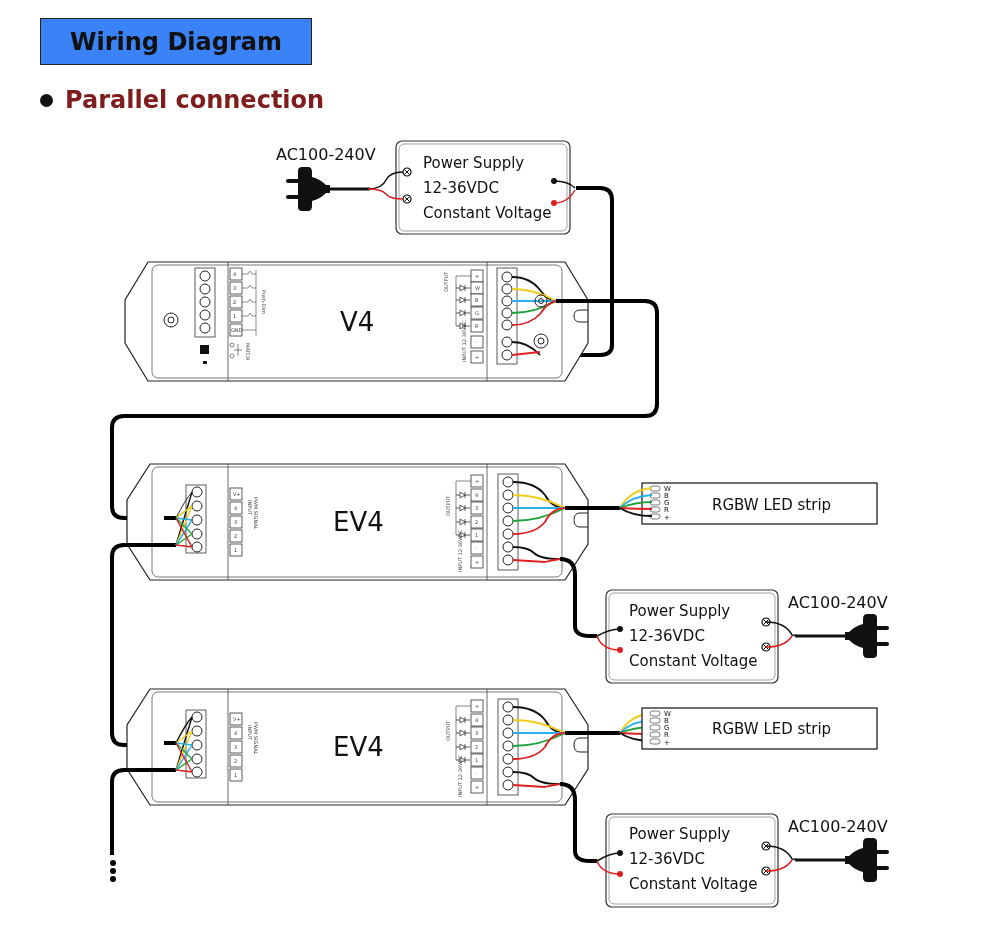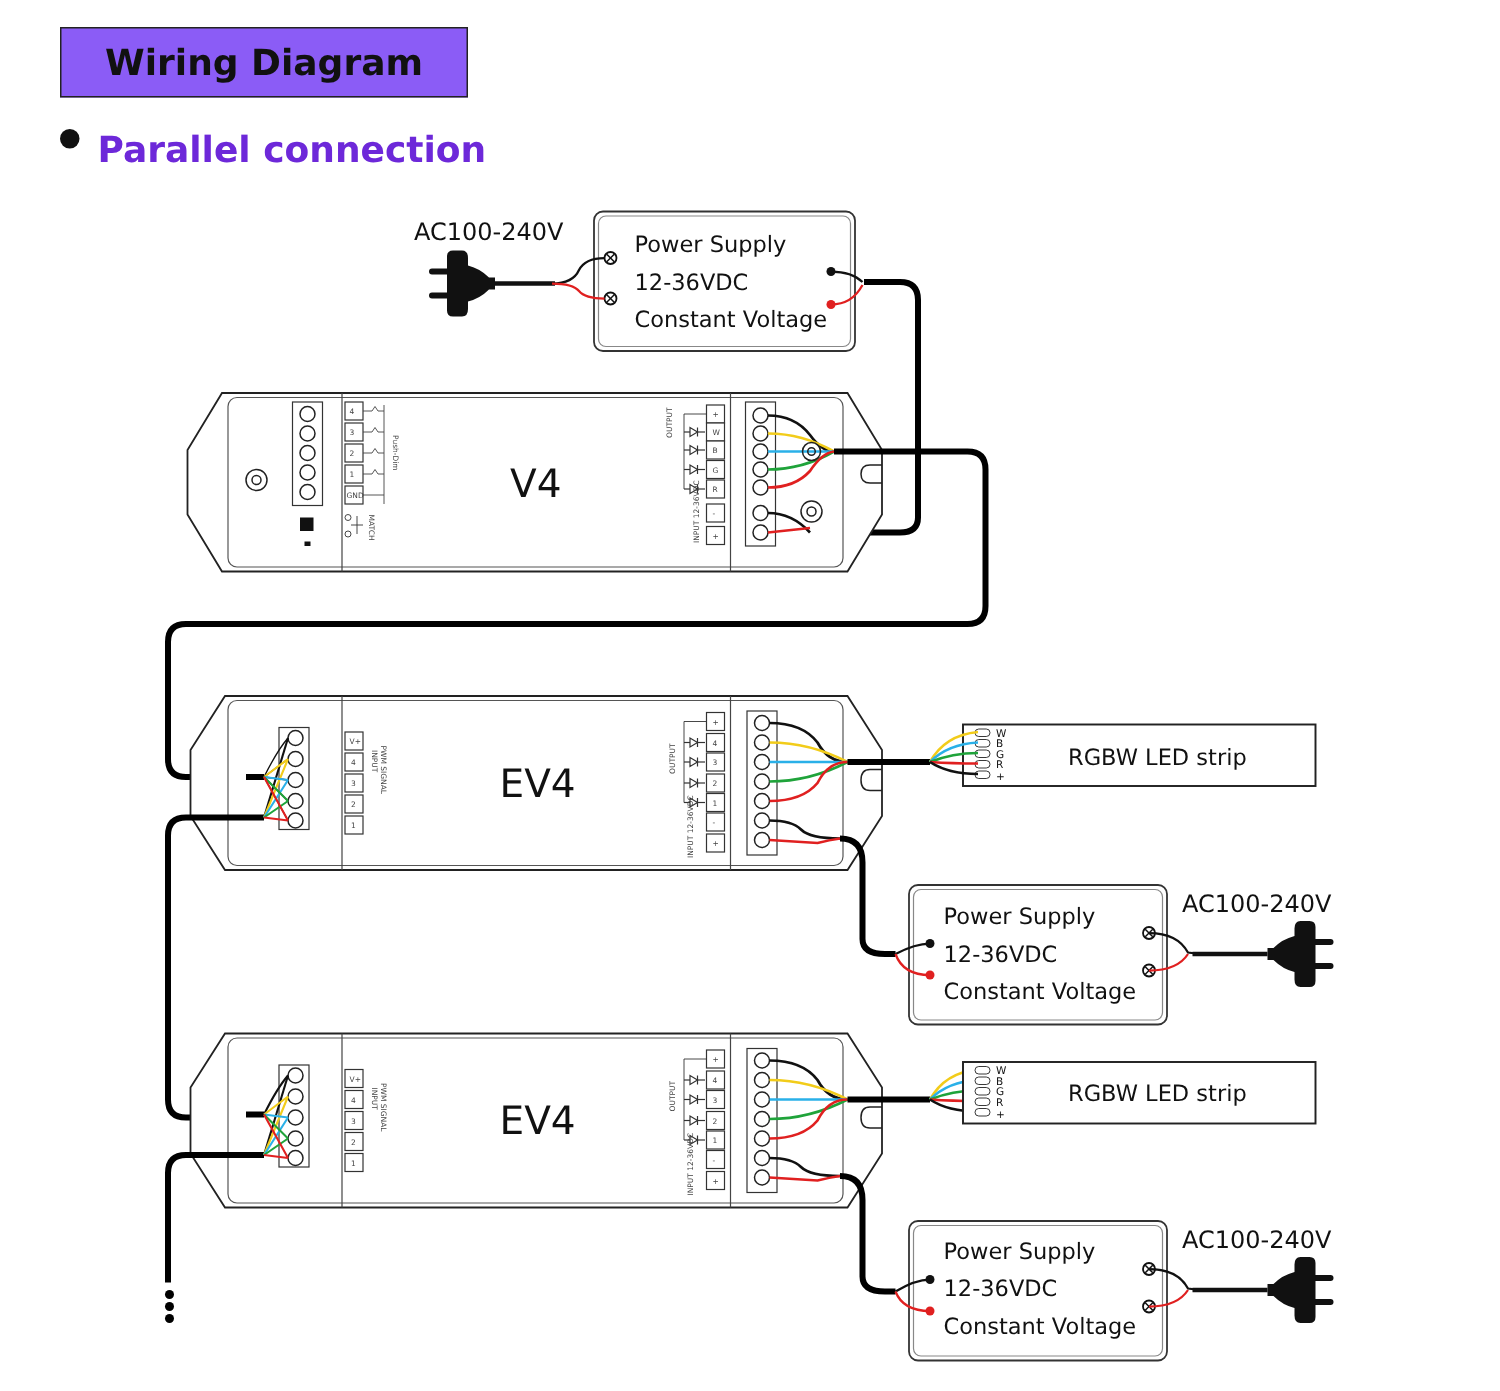--- a/index.html
+++ b/index.html
@@ -1,23 +1,23 @@
 <!DOCTYPE html>
 <html><head>
 <meta charset="utf-8">
 <style>
   html, body { margin: 0; padding: 0; background: #ffffff; }
   body { width: 1000px; height: 927px; position: relative; overflow: hidden;
          font-family: "DejaVu Sans", sans-serif; }
   .title-box { position: absolute; left: 40px; top: 18px; width: 272px; height: 47px;
-               background: #8b5cf6; border: 1.5px solid #222; box-sizing: border-box;
+               background: #3b82f6; border: 1.5px solid #222; box-sizing: border-box;
                display: flex; align-items: center; justify-content: center;
                font-size: 24px; font-weight: bold; color: #111; }
-  .subtitle { position: absolute; left: 40px; top: 86px; font-size: 24px; font-weight: bold; color: #6d28d9;
-              display: flex; }
+  .subtitle { position: absolute; left: 40px; top: 86px; font-size: 24px; font-weight: bold; color: #7f1d1d;
+              display: flex; align-items: center; }
   .bullet { display: inline-block; width: 13px; height: 13px; border-radius: 50%; background: #111; margin-right: 12px; }
   svg#diagram { position: absolute; left: 0; top: 0; }
   .lbl { font-family: "DejaVu Sans", sans-serif; fill: #111; }
   .tiny { font-family: "DejaVu Sans", sans-serif; fill: #444; font-size: 5px; }
 </style>
 </head>
 <body>
 
 <div class="title-box">
   <span>Wiring Diagram</span>

